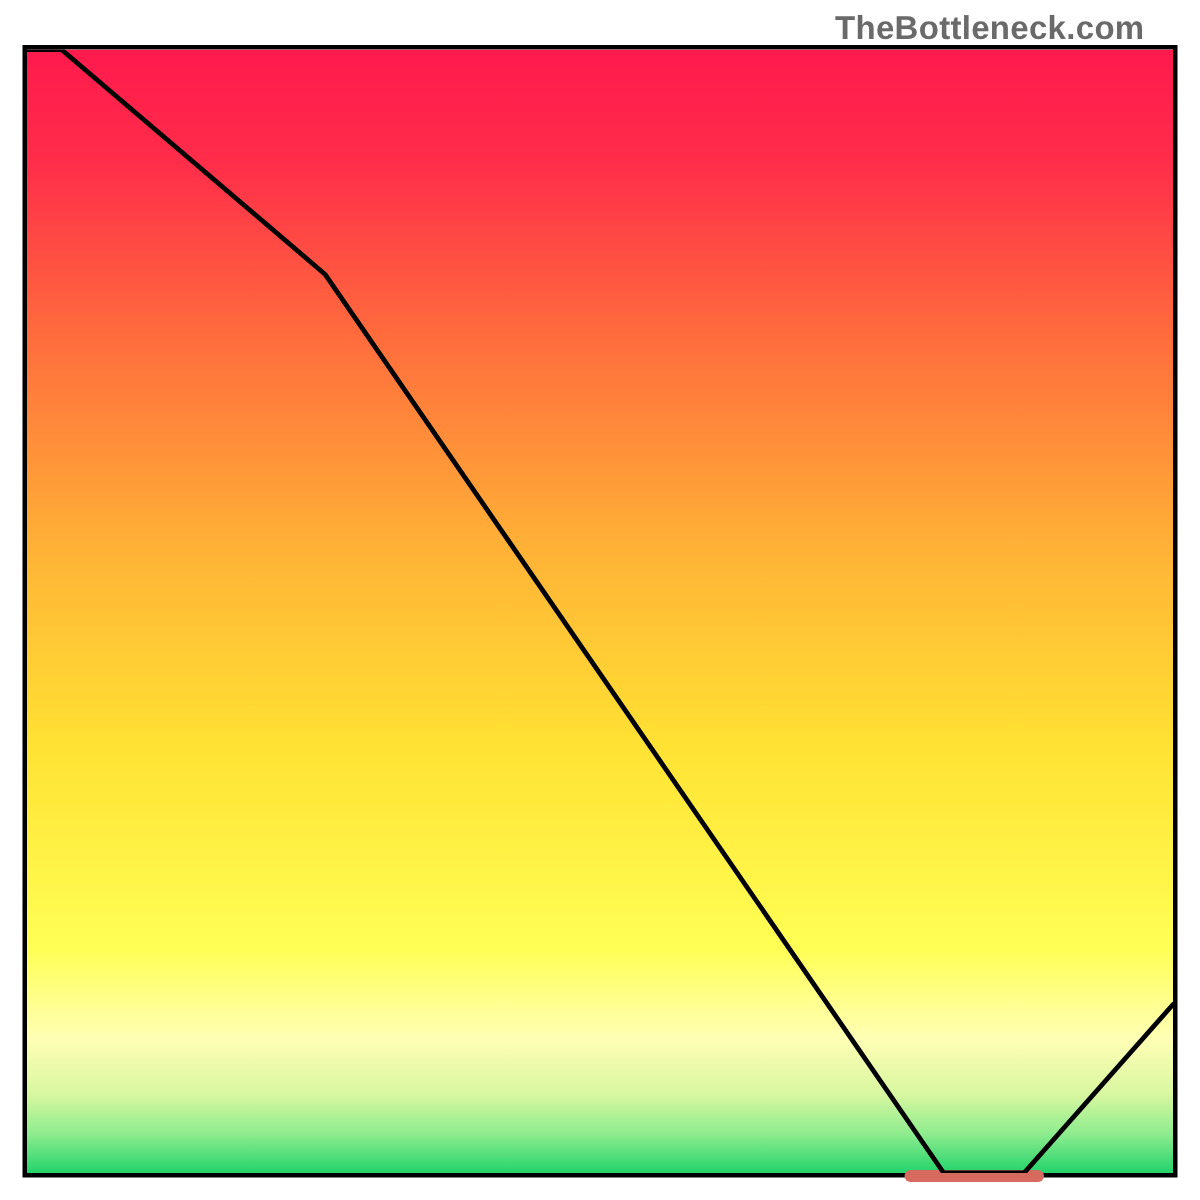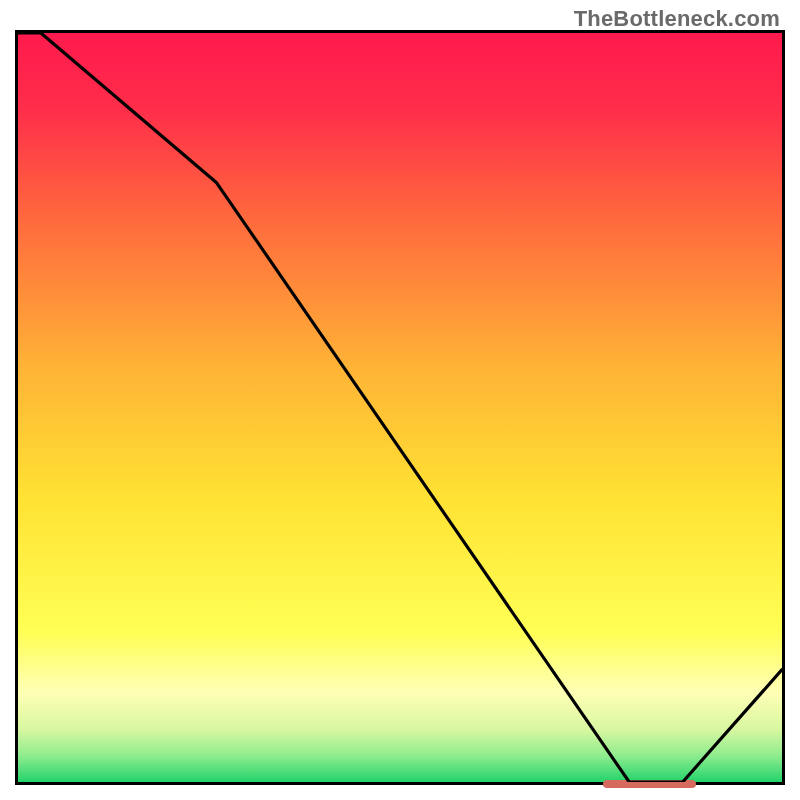--- a/index.html
+++ b/index.html
@@ -6,21 +6,21 @@
   html, body { width: 800px; height: 800px; overflow: hidden; }
   .container {
     width: 800px;
     height: 800px;
     position: relative;
     background: #ffffff;
   }
   .watermark {
     position: absolute;
     top: 6px;
-    right: 20px;
+    right: 37px;
     font-family: Arial, sans-serif;
     font-size: 22px;
     font-weight: bold;
     color: #6a6a6a;
     letter-spacing: 0.2px;
   }
   .plot-frame {
     position: absolute;
     left: 15px;
     top: 30px;

